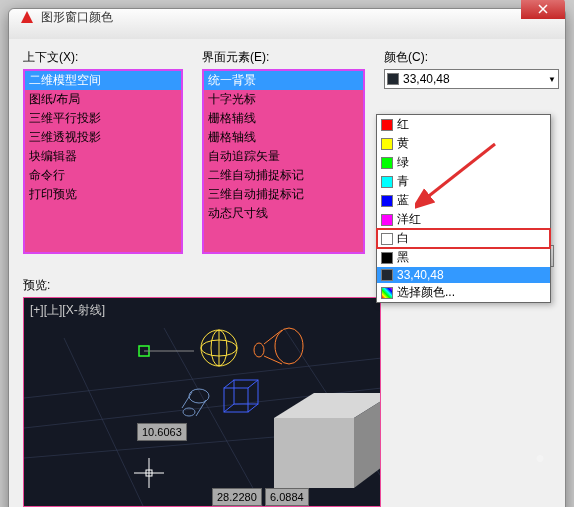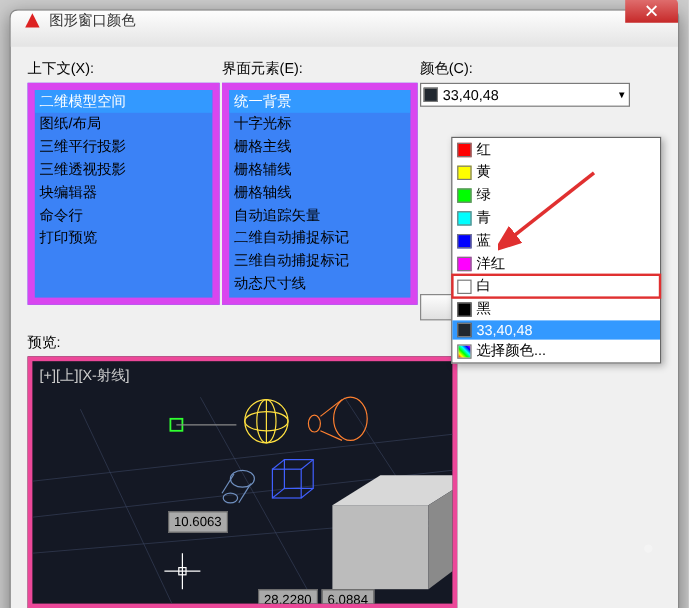--- a/index.html
+++ b/index.html
@@ -3,40 +3,40 @@
 <meta charset="utf-8">
 <style>
 * { box-sizing: border-box; margin: 0; padding: 0; font-family: "Microsoft YaHei", SimSun, sans-serif; font-size: 12px; }
 body { background: #ccc; padding: 8px; }
 .dialog { width: 558px; background: #f0f0f0; border: 1px solid #888; border-radius: 6px 6px 0 0; box-shadow: 0 4px 16px rgba(0,0,0,0.4); }
 .titlebar { height: 30px; background: linear-gradient(#fdfdfd, #e4e4e4); border-radius: 6px 6px 0 0; display: flex; padding: 0 4px; position: relative; }
 .titlebar-icon { width: 16px; height: 16px; margin: 0 6px; }
 .titlebar-text { flex: 1; color: #333; }
 .close-btn { width: 44px; height: 20px; background: linear-gradient(#e07070, #c62828); border-radius: 0 4px 0 0; display: flex; align-items: center; justify-content: center; color: #fff; margin-top: -10px; margin-right: -4px; }
 .content { padding: 10px 14px; position: relative; }
-.top-row { display: flex; gap: 2px; }
+.top-row { display: flex; gap: 19px; }
 .section { display: flex; flex-direction: column; }
 .section-label { margin-bottom: 3px; }
-.listbox { border: 6px solid #d946ef; background: #3b82f6; overflow: hidden; }
+.listbox { border: 2px solid #d946ef; background: #ec4899; overflow: hidden; }
 .context-box { width: 160px; height: 185px; }
 .elements-box { width: 163px; height: 185px; }
 .list-item { padding: 1px 4px; white-space: nowrap; color: #000; }
 .list-item.sel { background: #3399ff; color: #fff; }
 .color-col { flex: 1; }
 .color-select { width: 175px; height: 20px; border: 1px solid #7a7a7a; background: #fff; display: flex; align-items: center; padding: 0 2px; position: relative; }
 .color-swatch { width: 12px; height: 12px; border: 1px solid #7a7a7a; display: inline-block; margin-right: 4px; }
 .dd-arrow { margin-left: auto; font-size: 8px; }
 .dropdown { position: absolute; top: 75px; right: 14px; width: 175px; background: #fff; border: 1px solid #666; box-shadow: 2px 2px 6px rgba(0,0,0,0.3); z-index: 10; }
 .dd-item { display: flex; align-items: center; padding: 1px 4px; }
 .dd-item.sel { background: #3399ff; color: #fff; }
 .dd-item.highlighted { outline: 2px solid #e03030; outline-offset: -1px; }
 .arrow-svg { position: absolute; top: 95px; right: 60px; z-index: 20; pointer-events: none; }
 .restore-btn { width: 170px; height: 22px; background: linear-gradient(#fdfdfd,#e0e0e0); border: 1px solid #888; margin-top: 6px; color: #999; text-align: center; line-height: 20px; }
 .preview-section { margin-top: 10px; }
-.preview-canvas { width: 358px; height: 210px; background: #141824; border: 4px solid #ec4899; position: relative; overflow: hidden; }
+.preview-canvas { width: 358px; height: 210px; background: #141824; border: 1px solid #ec4899; position: relative; overflow: hidden; }
 .watermark { position: absolute; right: 20px; bottom: 50px; color: rgba(255,255,255,0.3); font-size: 16px; }
 .canvas-label { position: absolute; background: #aaa; color: #000; padding: 2px 4px; font-size: 11px; border: 1px solid #666; margin-left: 43px; }
 </style>
 </head>
 <body>
 
 <div class="dialog">
   <div class="titlebar">
     <svg class="titlebar-icon" viewBox="0 0 16 16">
         <path fill="#d22" d="M2 14 L8 2 L14 14 Z"></path>
@@ -61,21 +61,20 @@
             <div class="list-item">块编辑器</div>
             <div class="list-item">命令行</div>
             <div class="list-item">打印预览</div>
           </div>
       </div>
       <div class="section">
         <div class="section-label">界面元素(E):</div>
         <div class="listbox elements-box" id="elements-list">
             <div class="list-item sel">统一背景</div>
             <div class="list-item">十字光标</div>
-            <div class="list-item">栅格主线</div>
             <div class="list-item">栅格辅线</div>
             <div class="list-item">栅格轴线</div>
             <div class="list-item">自动追踪矢量</div>
             <div class="list-item">二维自动捕捉标记</div>
             <div class="list-item">三维自动捕捉标记</div>
             <div class="list-item">动态尺寸线</div>
           </div>
       </div>
       <div class="section color-col">
         <div class="section-label">颜色(C):</div>

